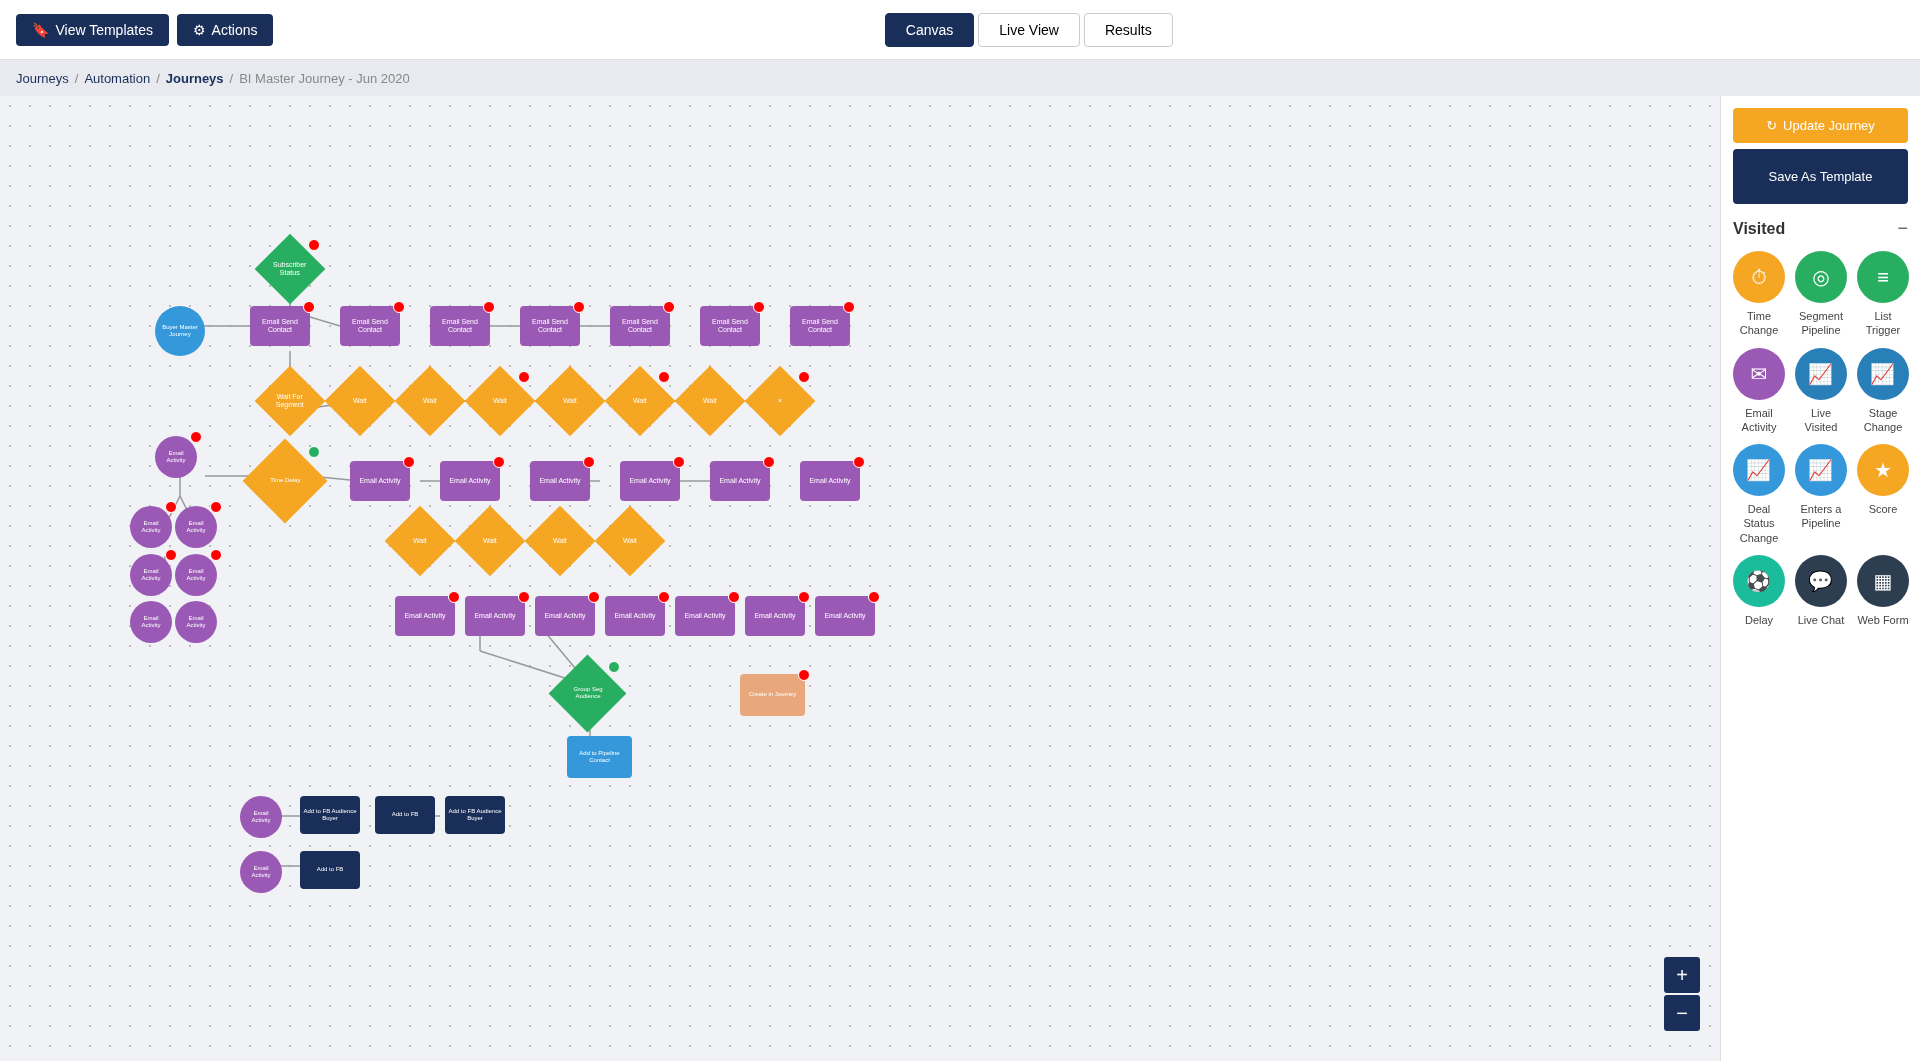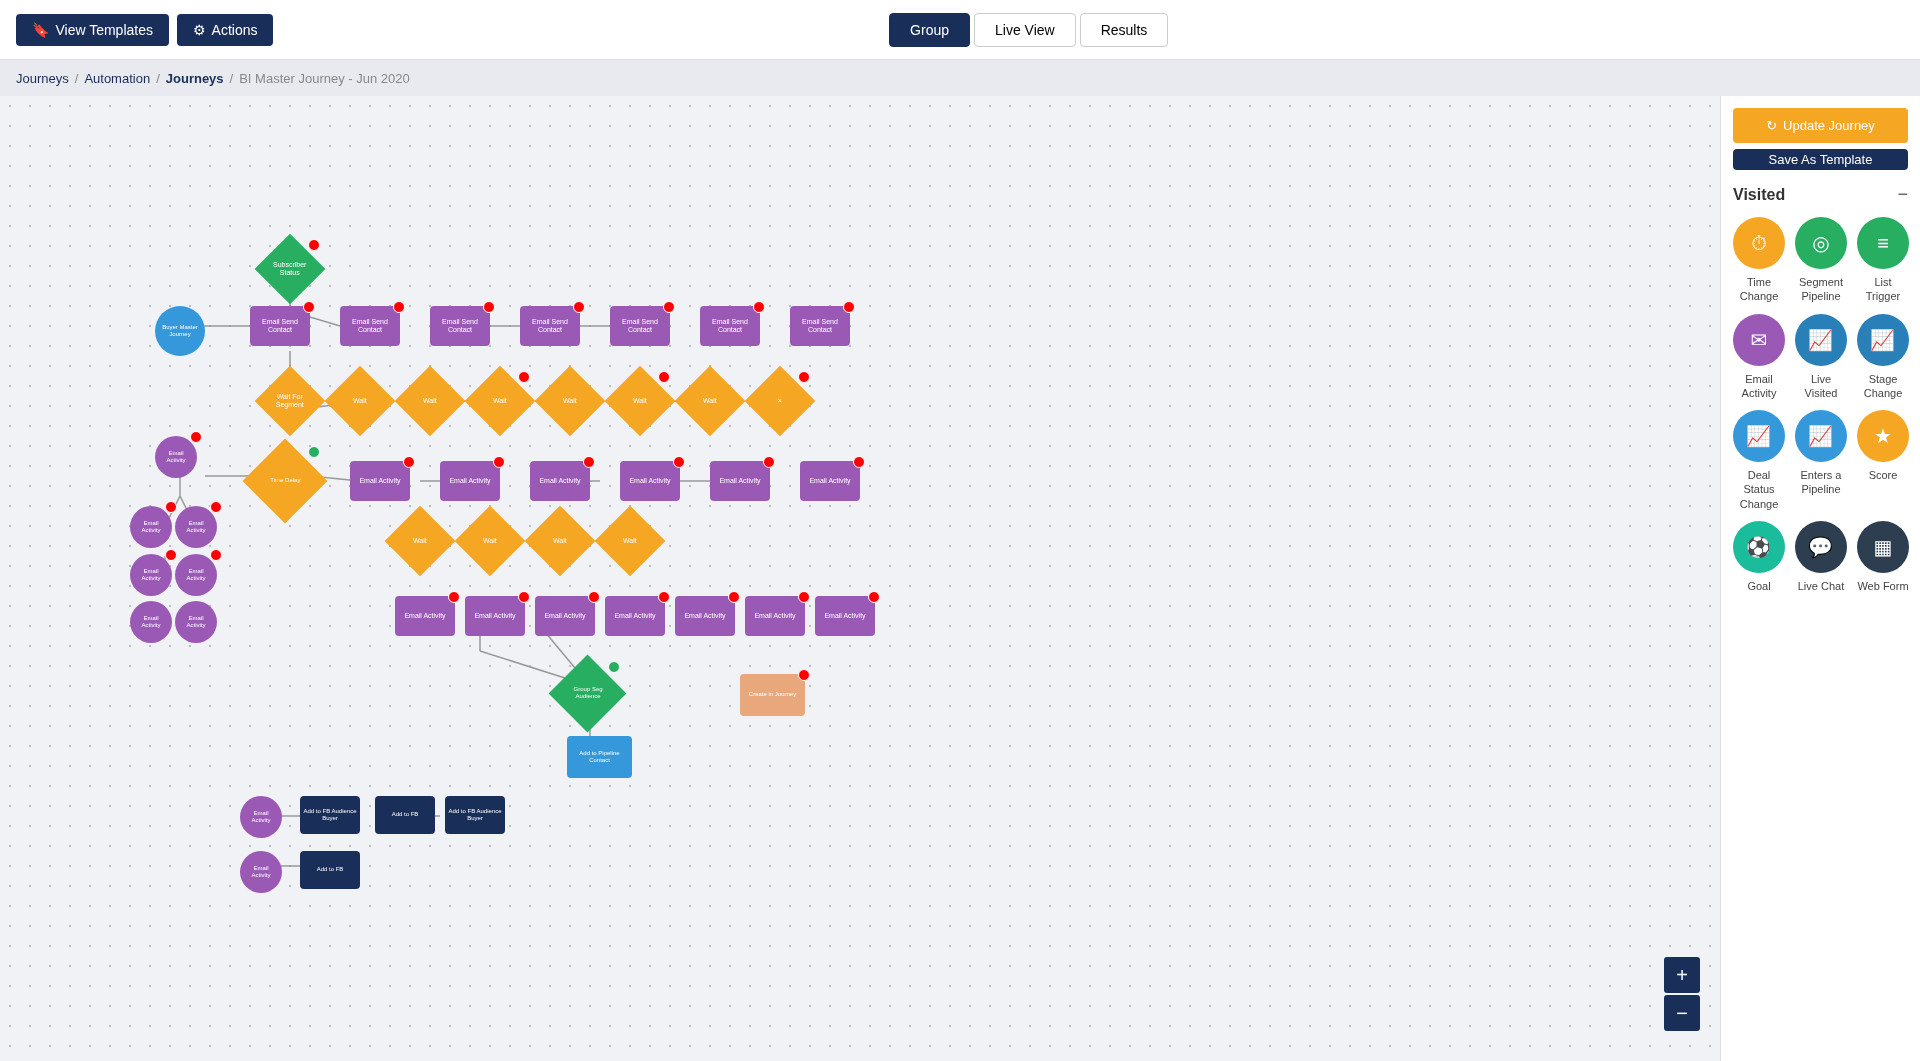--- a/index.html
+++ b/index.html
@@ -290,21 +290,21 @@
       <span>🔖</span>
       <span>View Templates</span>
     </button>
     <button class="btn-actions">
       <span>⚙</span>
       <span>Actions</span>
     </button>
   </div>
 
   <div class="header-center">
-    <button class="tab-btn active">Group</button>
+    <button class="tab-btn active">Canvas</button>
     <button class="tab-btn">Live View</button>
     <button class="tab-btn">Results</button>
   </div>
 
   <div style="width:120px"></div>
 </div>
 
 <div class="breadcrumb">
   <a href="#">Journeys</a>
   <span>/</span>
@@ -670,21 +670,21 @@
     </div>
   </div>
 
   <div class="sidebar">
     
     <button style="width:100%;background:#f5a623;color:#fff;border:none;border-radius:4px;padding:10px;font-size:13px;cursor:pointer;margin-bottom:6px;display:flex;align-items:center;justify-content:center;gap:6px;">
       <span>↻</span>
       <span>Update Journey</span>
     </button>
     
-    <button style="width:100%;background:#1a2e5a;color:#fff;border:none;border-radius:4px;padding:3px;font-size:13px;cursor:pointer;margin-bottom:14px;">
+    <button style="width:100%;background:#1a2e5a;color:#fff;border:none;border-radius:4px;padding:20px;font-size:13px;cursor:pointer;margin-bottom:14px;">
       <span>Save As Template</span>
     </button>
 
     <div class="sidebar-title">
       <span>Visited</span>
       <button class="sidebar-collapse">−</button>
     </div>
 
     <div class="triggers-grid" id="triggers-grid">
     <div class="trigger-item">
@@ -718,21 +718,21 @@
         <div class="trigger-item">
           <div class="trigger-icon" style="background: rgb(52, 152, 219);">📈</div>
           <div class="trigger-label">Enters a Pipeline</div>
         </div>
         <div class="trigger-item">
           <div class="trigger-icon" style="background: rgb(245, 166, 35);">★</div>
           <div class="trigger-label">Score</div>
         </div>
         <div class="trigger-item">
           <div class="trigger-icon" style="background: rgb(26, 188, 156);">⚽</div>
-          <div class="trigger-label">Goal</div>
+          <div class="trigger-label">Delay</div>
         </div>
         <div class="trigger-item">
           <div class="trigger-icon" style="background: rgb(44, 62, 80);">💬</div>
           <div class="trigger-label">Live Chat</div>
         </div>
         <div class="trigger-item">
           <div class="trigger-icon" style="background: rgb(44, 62, 80);">▦</div>
           <div class="trigger-label">Web Form</div>
         </div>
       </div>

